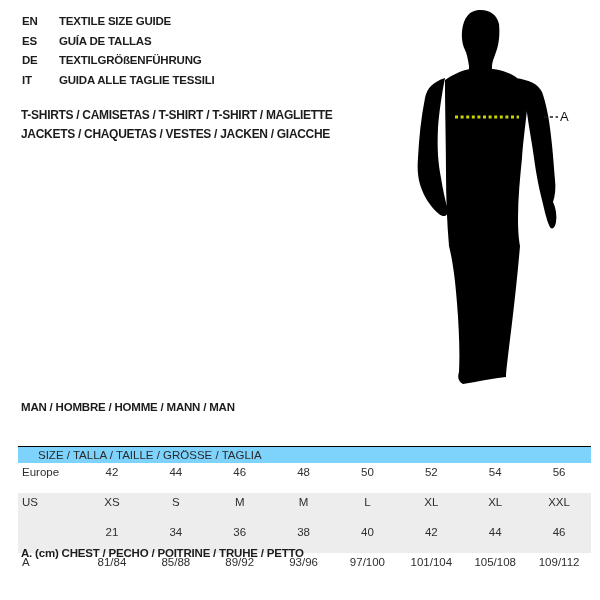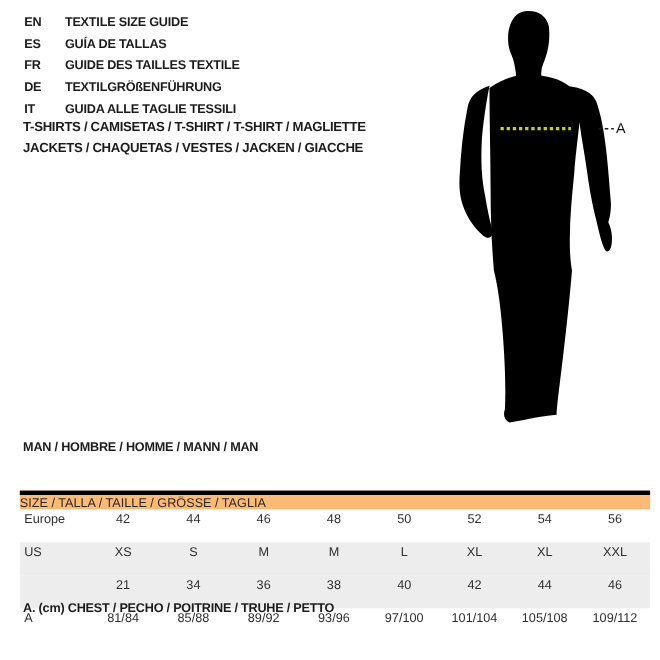--- a/index.html
+++ b/index.html
@@ -16,45 +16,41 @@
   
   .category { position:absolute; left:21px; top:106px; font-size:12px; font-weight:700; line-height:19px; letter-spacing:-0.3px; }
   
   .figure { position:absolute; left:415px; top:8px; width:170px; height:392px; }
   .figure svg { display:block; }
   .measure-a { position:absolute; left:145px; top:101px; font-size:13px; font-weight:400; color:#111; }
   
   .man-heading { position:absolute; left:21px; top:401px; font-size:11.5px; font-weight:700; letter-spacing:-0.2px; }
   
   .size-table { position:absolute; left:18px; top:446px; width:573px; font-size:11.5px; color:#2e2e2e; }
-  .t-header { height:17px; line-height:17px; background:#fdba74; padding-left:0; border-top:4px solid #000000; color:#2a2a2a; }
+  .t-header { height:17px; line-height:17px; background:#7dd3fc; padding-left:20px; border-top:1px solid #000000; color:#2a2a2a; }
   .t-row { display:grid; grid-template-columns:62px repeat(8,1fr); height:30px; line-height:18px; }
   .t-row.shaded { background:#ededed; }
   .t-label { text-align:left; padding-left:4px; }
   .t-cell { text-align:center; }
   
   .footnote { position:absolute; left:21px; top:547px; font-size:11.5px; font-weight:700; letter-spacing:-0.2px; }
 </style>
 </head>
 <body>
 
 <div class="screen">
 
   <div class="lang-list">
     <div class="lang-row">
       <span class="lang-code">EN</span>
       <span class="lang-label">TEXTILE SIZE GUIDE</span>
     </div>
     <div class="lang-row">
       <span class="lang-code">ES</span>
       <span class="lang-label">GUÍA DE TALLAS</span>
-    </div>
-    <div class="lang-row">
-      <span class="lang-code">FR</span>
-      <span class="lang-label">GUIDE DES TAILLES TEXTILE</span>
     </div>
     <div class="lang-row">
       <span class="lang-code">DE</span>
       <span class="lang-label">TEXTILGRÖßENFÜHRUNG</span>
     </div>
     <div class="lang-row">
       <span class="lang-code">IT</span>
       <span class="lang-label">GUIDA ALLE TAGLIE TESSILI</span>
     </div>
   </div>

